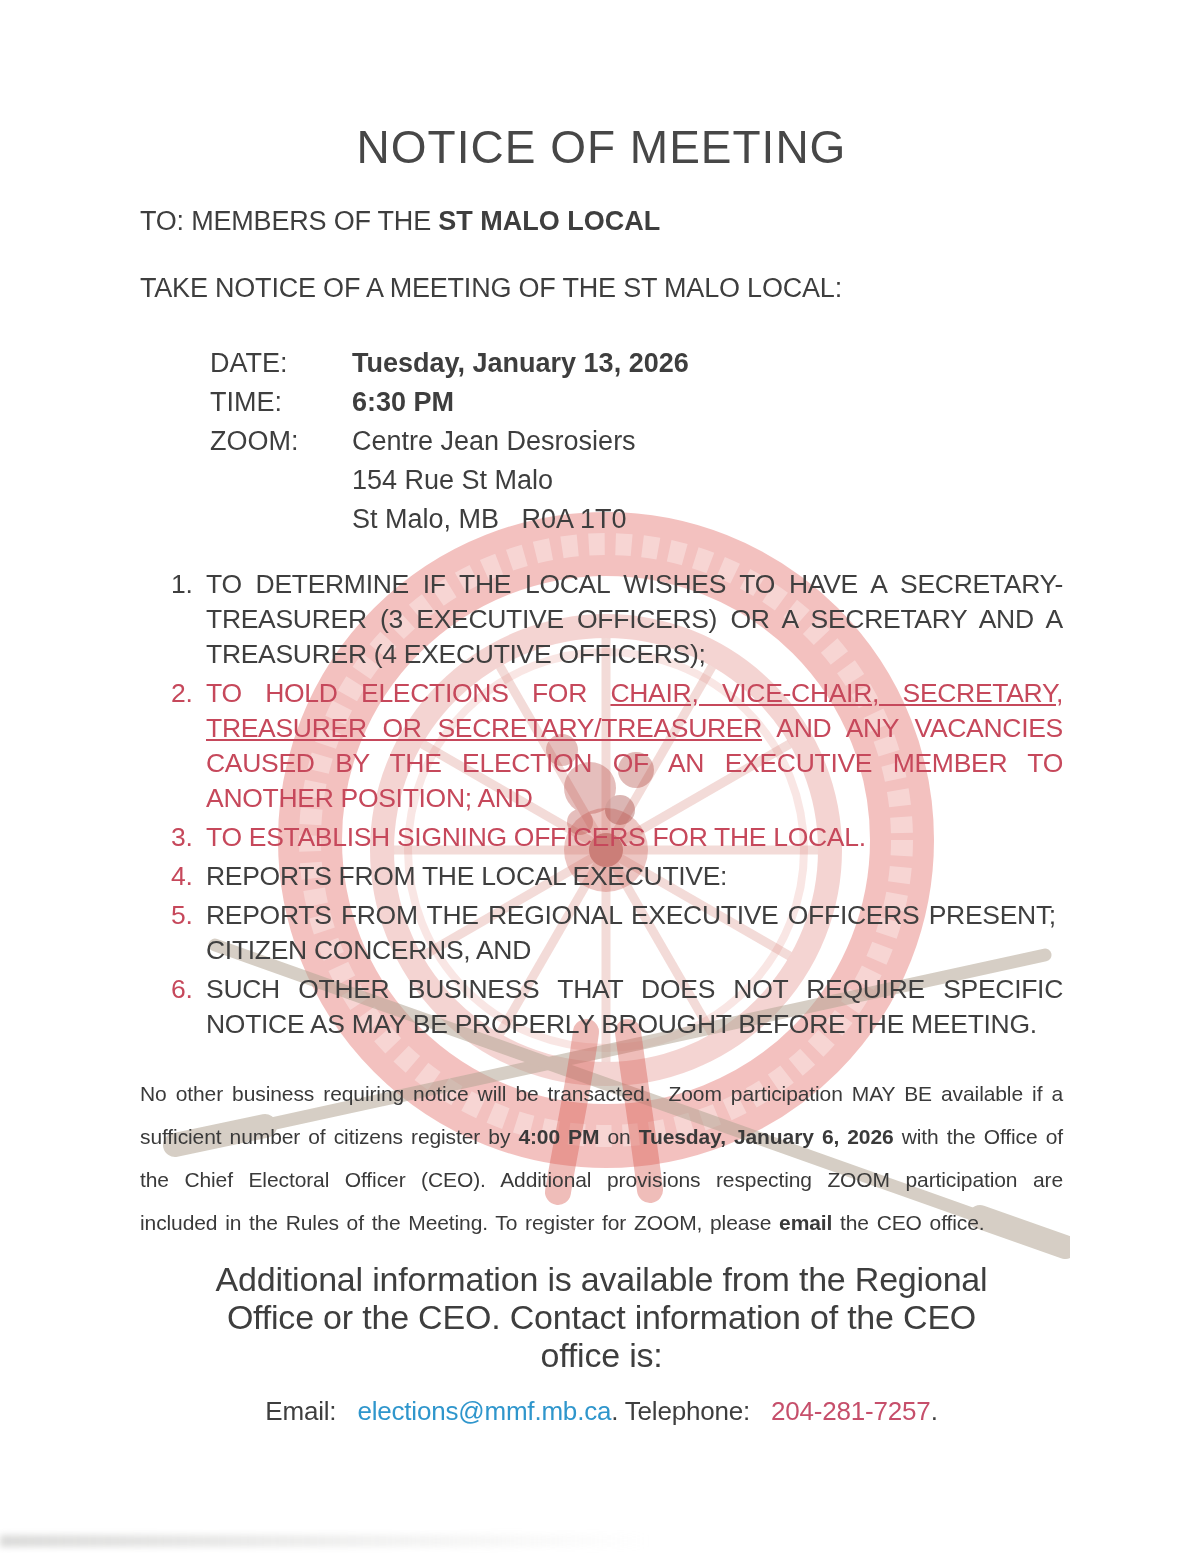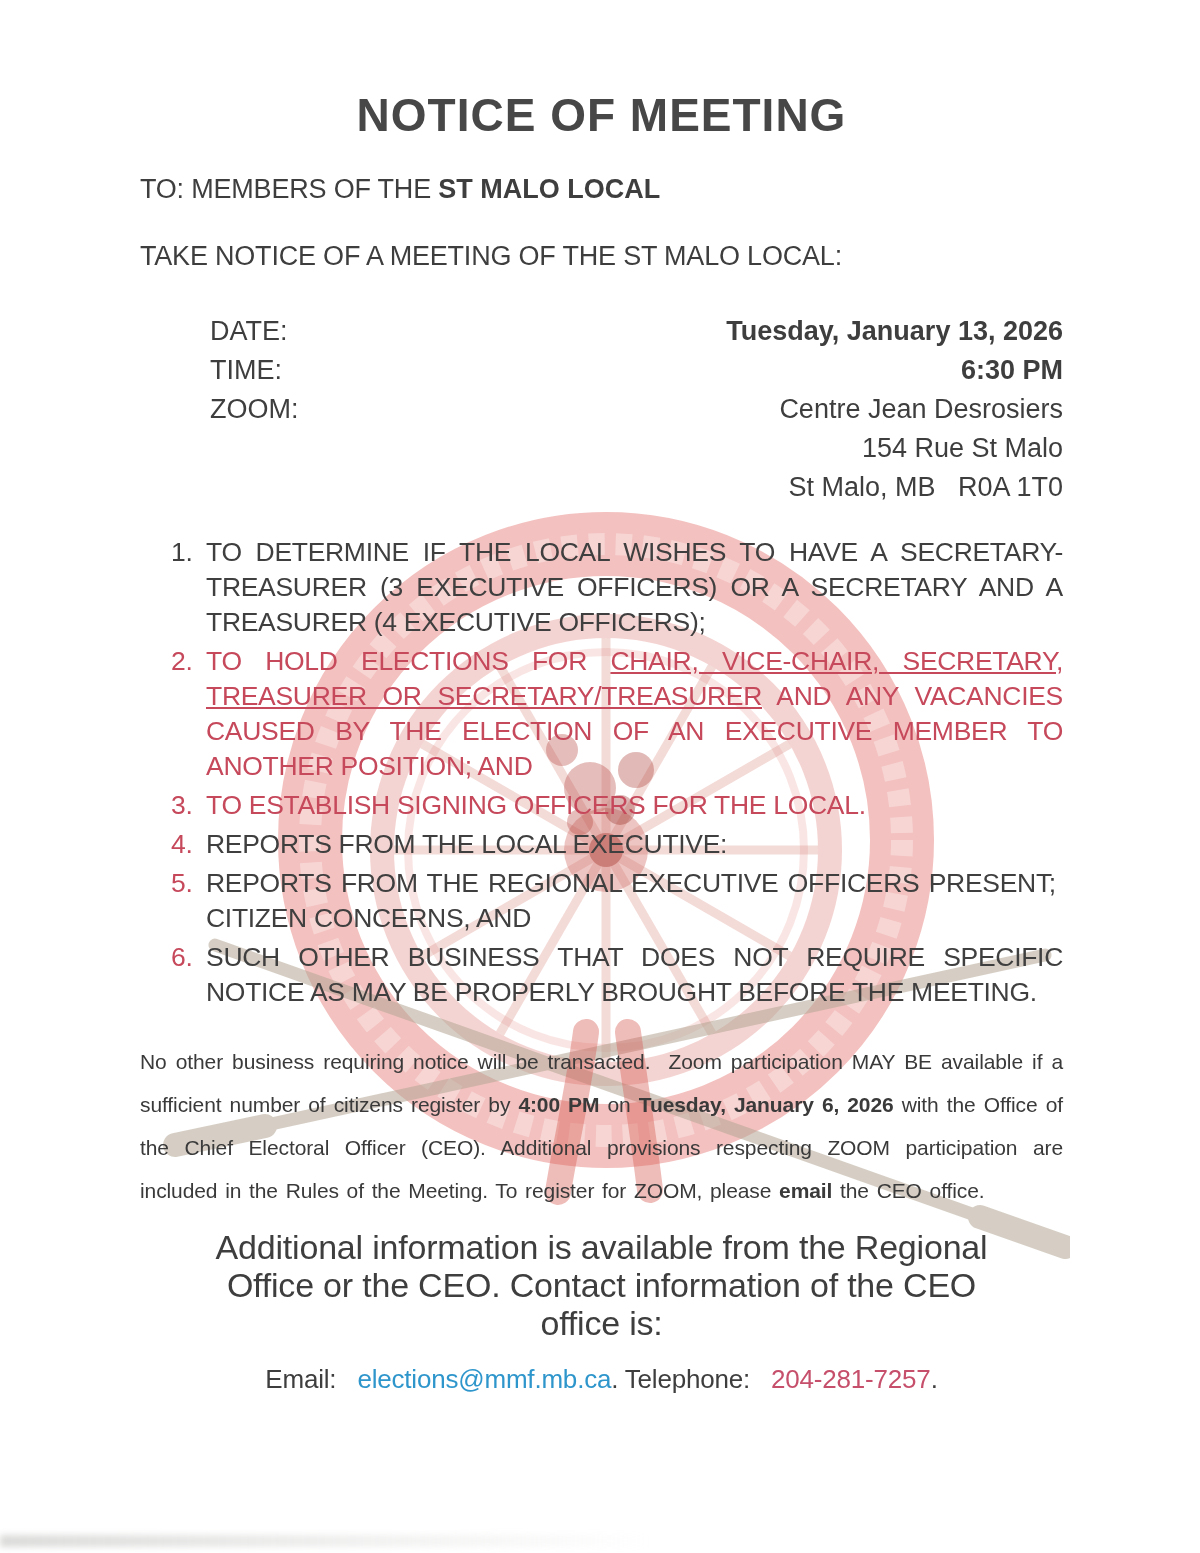--- a/index.html
+++ b/index.html
@@ -7,31 +7,31 @@
     position:relative;
     width:1200px;height:1553px;
     background:#ffffff;
     overflow:hidden;
     font-family:"Liberation Sans", sans-serif;
     color:#3e3e3e;
   }
   .watermark{position:absolute;left:150px;top:492px;z-index:0;}
   .content{position:relative;z-index:1;padding:0 137px 0 140px;}
   .title{
-    padding-top:88px;margin:0;
+    padding-top:120px;margin:0;
     text-align:center;
-    font-size:46px;font-weight:700;letter-spacing:1px;color:#474747;
+    font-size:46px;font-weight:400;letter-spacing:1px;color:#474747;
   }
   .to-line{margin-top:32px;font-size:27px;letter-spacing:-0.2px;}
   .to-line b{letter-spacing:0;}
   .take-notice{margin-top:36px;font-size:27px;letter-spacing:-0.2px;}
   .details{margin-top:40px;margin-left:70px;font-size:27px;}
   .detail-row{display:flex;line-height:39px;}
   .detail-label{width:142px;flex:none;}
-  .detail-value{flex:1;text-align:right;}
+  .detail-value{flex:1;}
   .bold{font-weight:bold;}
   .purpose-heading{margin-top:42px;font-size:28.5px;font-weight:bold;letter-spacing:-0.3px;}
   .agenda{margin-top:28px;margin-left:31px;}
   .agenda-item{display:flex;font-size:26.5px;line-height:35px;margin-bottom:4px;letter-spacing:-0.3px;}
   .agenda-num{width:35px;flex:none;}
   .agenda-txt{flex:1;text-align:justify;}
   .main-para{
     margin-top:30px;font-size:21px;line-height:43px;
     text-align:justify;letter-spacing:-0.1px;word-spacing:2px;color:#3a3a3a;
   }

